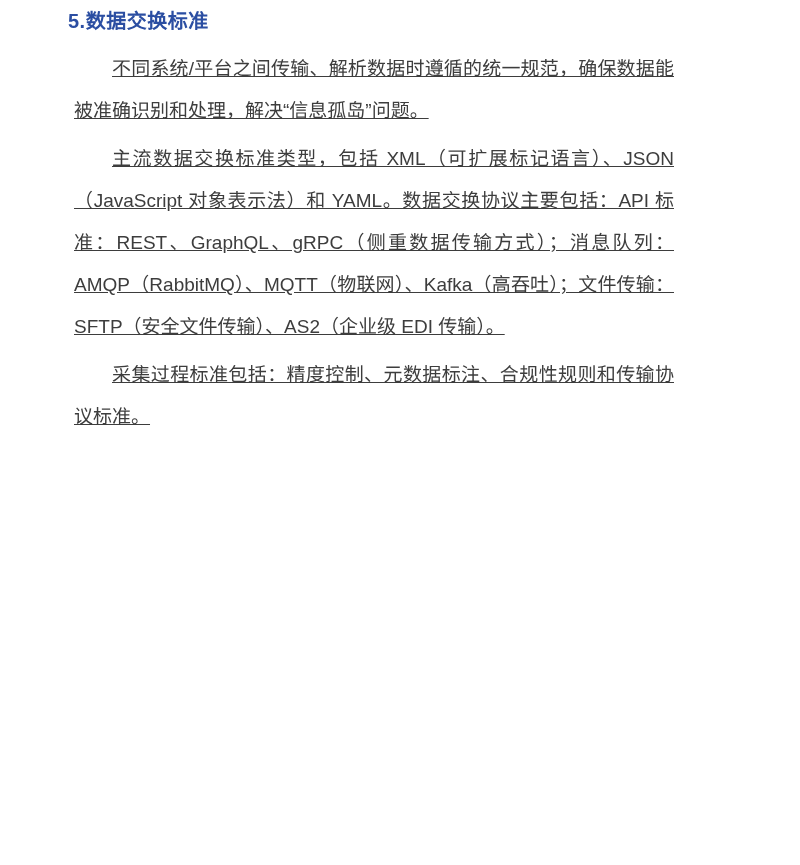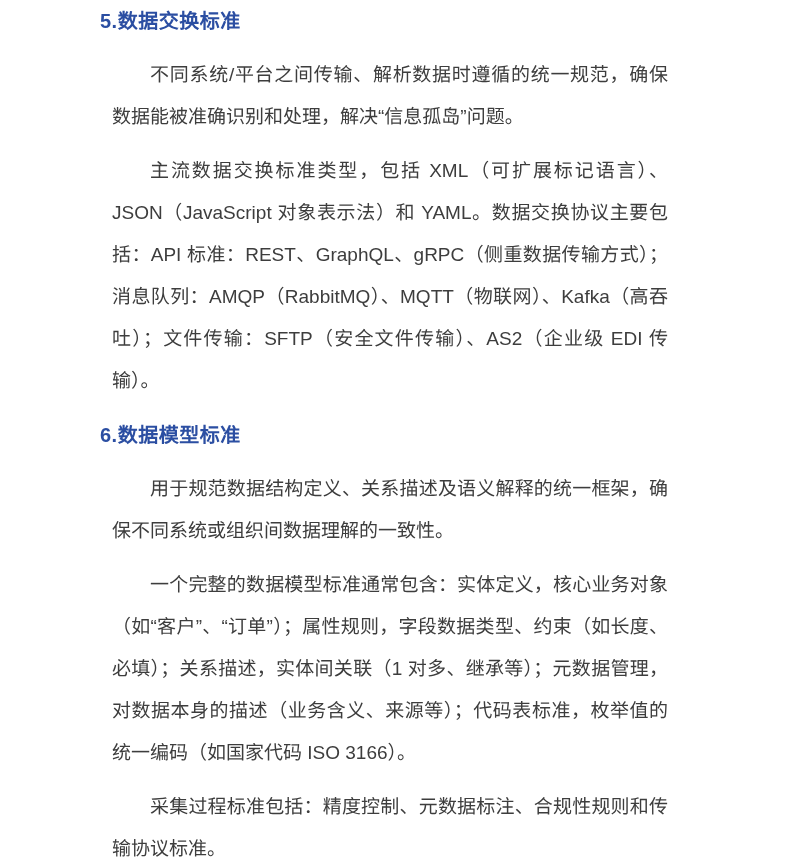--- a/index.html
+++ b/index.html
@@ -7,57 +7,53 @@
   body {
     font-family: "Liberation Sans", "DejaVu Sans", sans-serif;
   }
   .page {
     position: relative;
     width: 800px;
     height: 865px;
     margin: 0 auto;
     background: #ffffff;
     overflow: hidden;
-    padding: 0 120px 0 100px;
+    padding: 0 120px 0 68px;
   }
   .doc-section { display: block; }
   .doc-section h2 {
     font-size: 20px;
     line-height: 42px;
     font-weight: 700;
     color: #2b4ea2;
     margin: 10px 0 0 0;
     letter-spacing: 0.5px;
   }
   .doc-section:first-child h2 { margin-top: 0; }
   .doc-section p {
     font-size: 19px;
     line-height: 42px;
     color: #3d3d3d;
     text-align: justify;
     text-align-last: left;
     text-indent: 2em;
-    margin: 12px;
+    margin: 6px;
     word-break: break-word;
+    text-decoration: underline;
   }
 </style>
 </head>
 <body>
 
 <div class="page">
 
   <section class="doc-section">
     <h2>5.数据交换标准</h2>
     <p>不同系统/平台之间传输、解析数据时遵循的统一规范，确保数据能被准确识别和处理，解决“信息孤岛”问题。</p>
     <p>主流数据交换标准类型，包括 XML（可扩展标记语言）、JSON（JavaScript 对象表示法）和 YAML。数据交换协议主要包括：API 标准：REST、GraphQL、gRPC（侧重数据传输方式）；消息队列：AMQP（RabbitMQ）、MQTT（物联网）、Kafka（高吞吐）；文件传输：SFTP（安全文件传输）、AS2（企业级 EDI 传输）。</p>
   </section>
 
-  <section class="doc-section">
-    <h2>6.数据模型标准</h2>
-    <p>用于规范数据结构定义、关系描述及语义解释的统一框架，确保不同系统或组织间数据理解的一致性。</p>
-    <p>一个完整的数据模型标准通常包含：实体定义，核心业务对象（如“客户”、“订单”）；属性规则，字段数据类型、约束（如长度、必填）；关系描述，实体间关联（1 对多、继承等）；元数据管理，对数据本身的描述（业务含义、来源等）；代码表标准，枚举值的统一编码（如国家代码 ISO 3166）。</p>
-  </section>
 
   <section class="doc-section">
     <p>采集过程标准包括：精度控制、元数据标注、合规性规则和传输协议标准。</p>
   </section>
 
 </div>
 
 </body></html>

